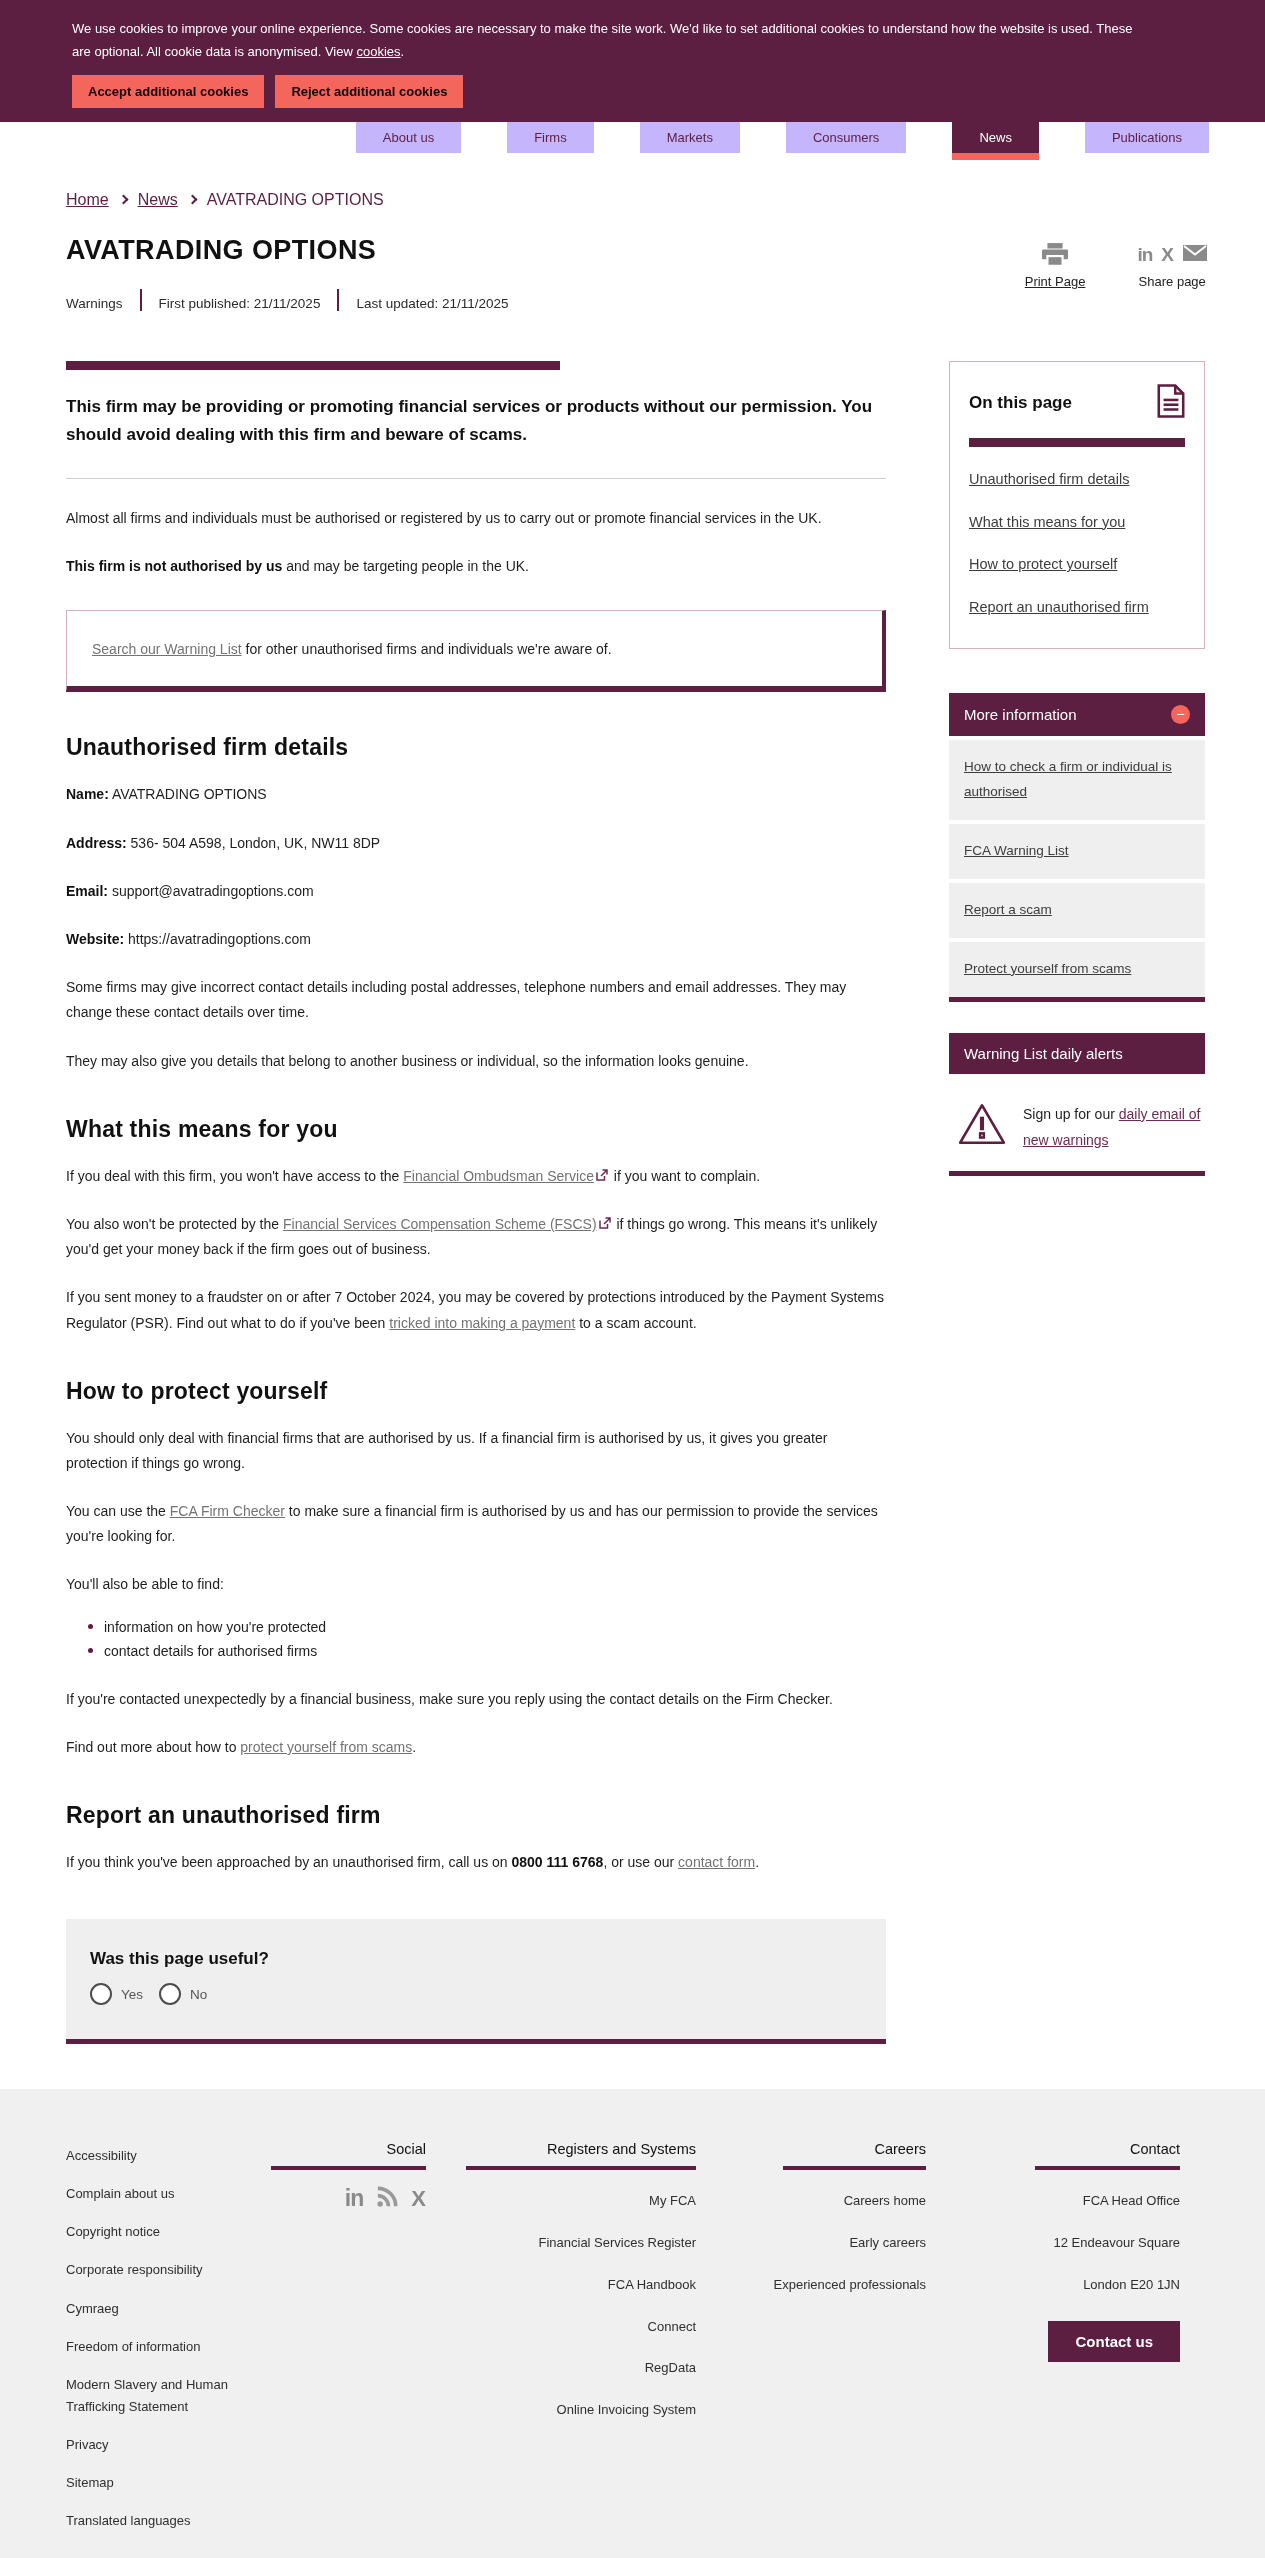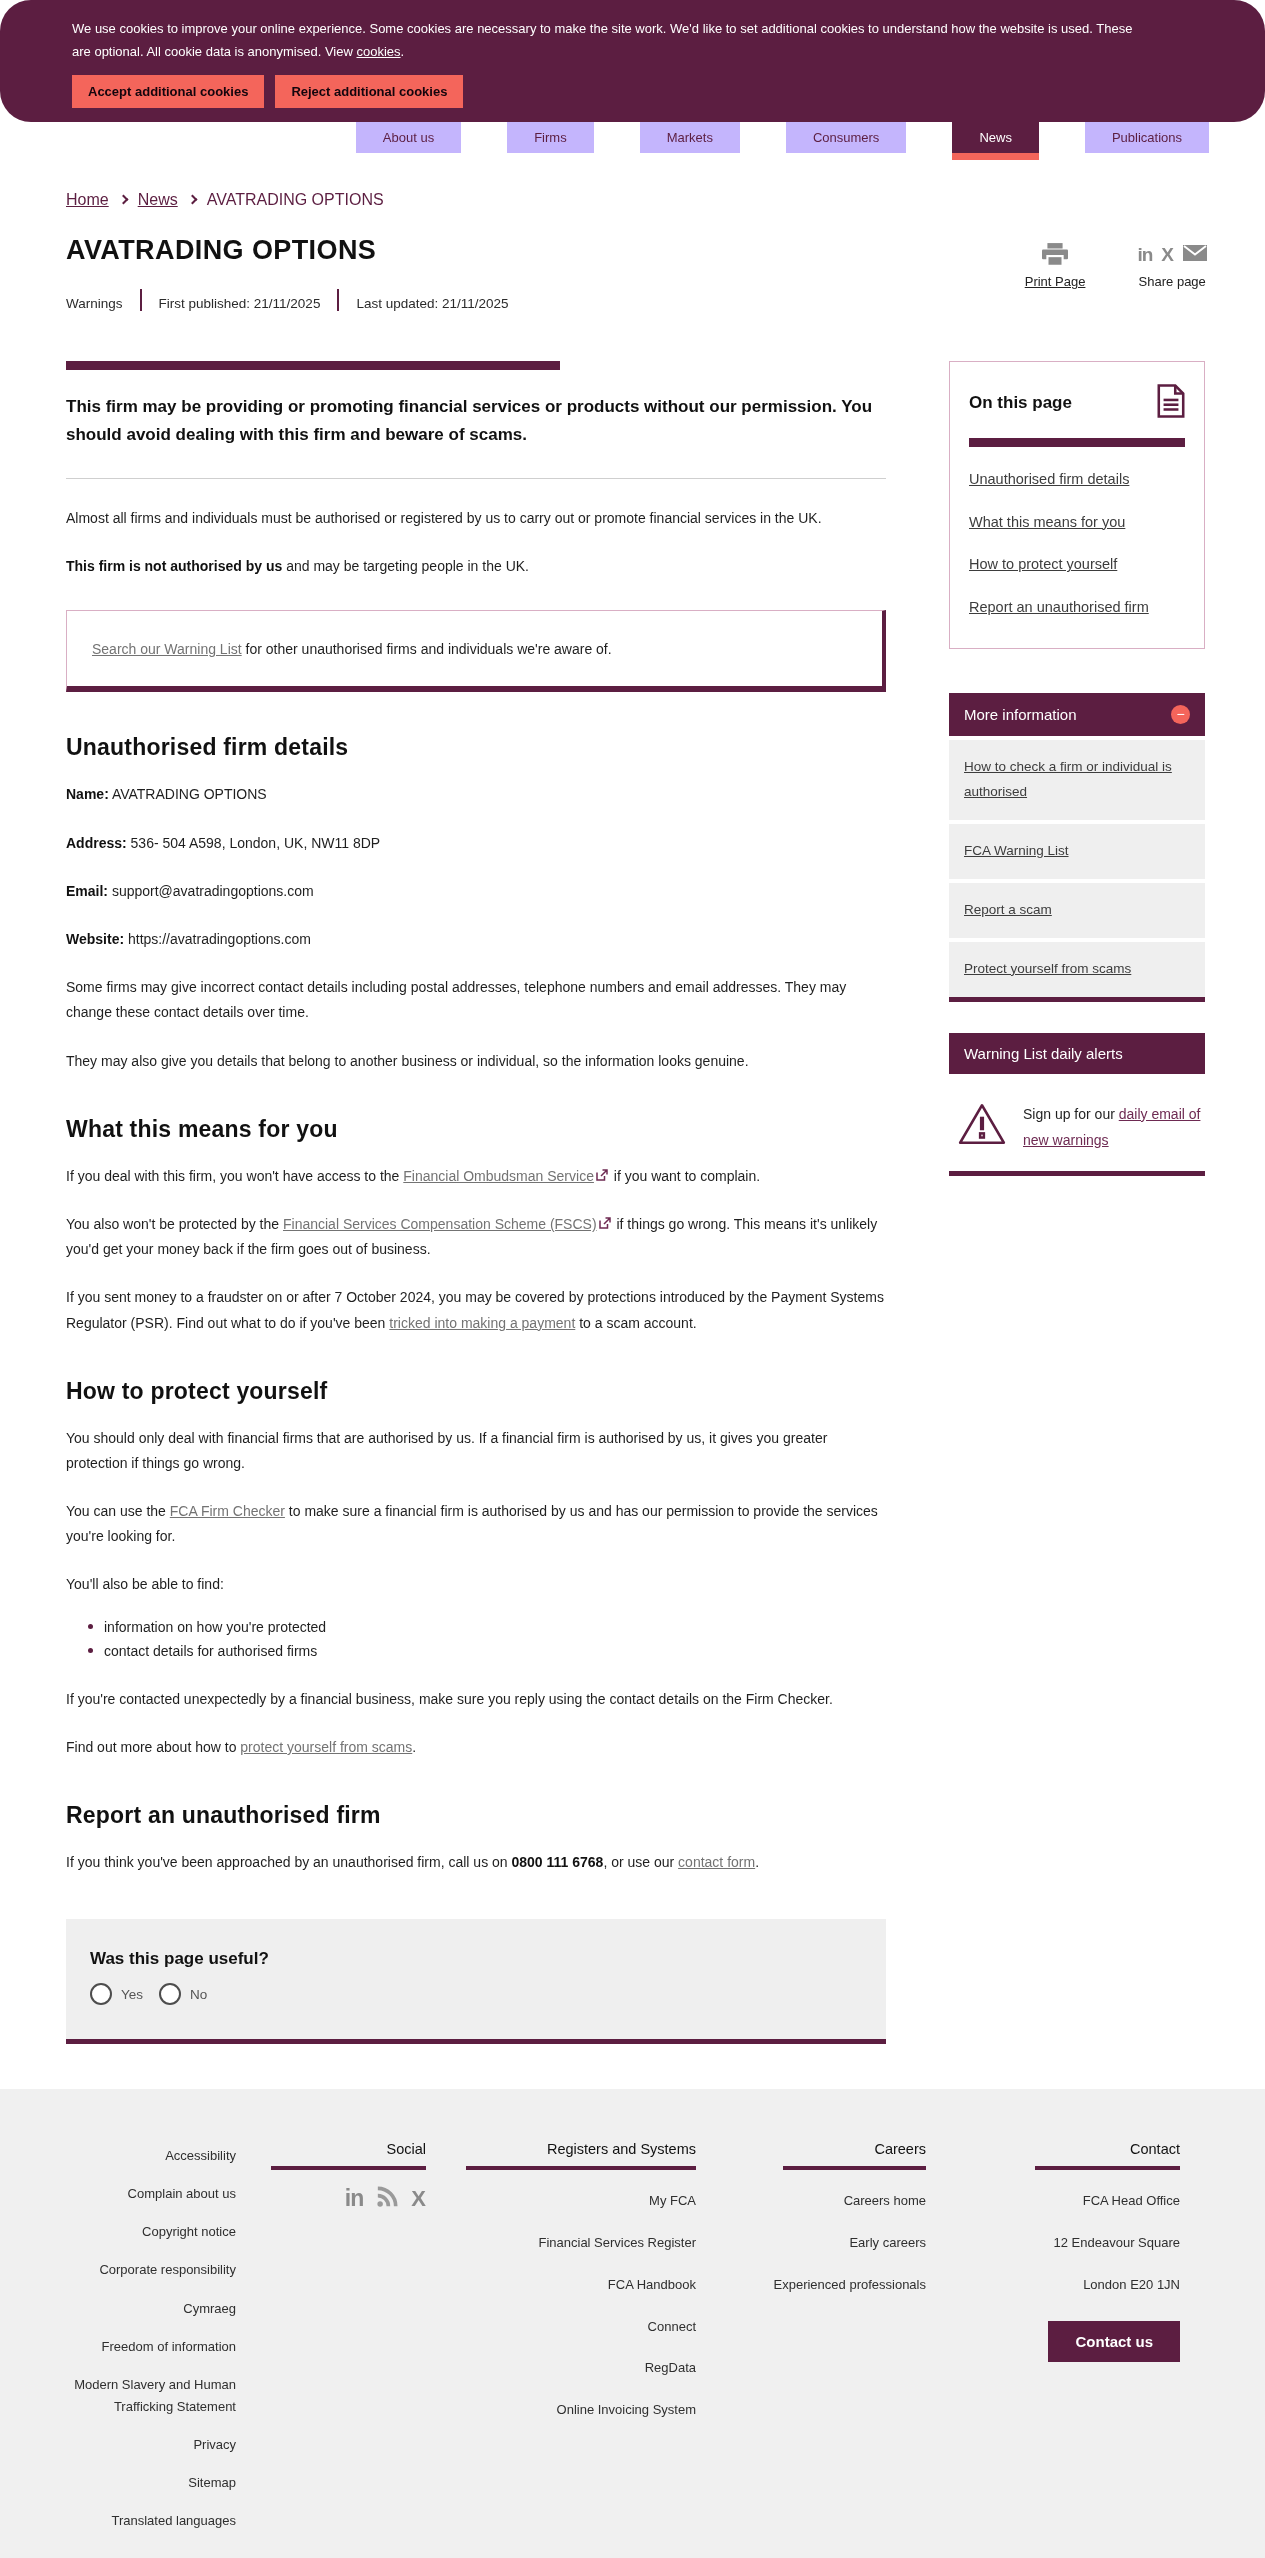--- a/index.html
+++ b/index.html
@@ -2,21 +2,21 @@
 <html><head>
 <meta charset="utf-8">
 <style>
   * { box-sizing: border-box; margin: 0; padding: 0; }
   html, body { background: #fff; }
   body { width: 1265px; font-family: "Liberation Sans", sans-serif; color: #1f1f1f; }
   a { cursor: pointer; }
   .page { position: relative; width: 1265px; }
 
   
-  .cookie-banner { background: #5c1e41; padding: 17px 80px 14px 72px; border-radius: 31px; }
+  .cookie-banner { background: #5c1e41; padding: 17px 80px 14px 72px; }
   .cookie-text { color: #fff; font-size: 13px; line-height: 1.8; max-width: 1080px; }
   .cookie-text a { color: #fff; text-decoration: underline; }
   .cookie-buttons { margin-top: 11px; display: flex; gap: 11px; }
   .cookie-btn { background: #f4655b; border: none; color: #14050d; font-size: 13px;
     font-weight: bold; padding: 9px 16px; font-family: inherit; cursor: pointer; }
 
   
   .tabs { display: flex; justify-content: flex-end; gap: 46px; padding-right: 56px;
     background: #fff; height: 31px; position: relative; }
   .tab { position: relative; display: flex; align-items: center; justify-content: center;
@@ -95,21 +95,21 @@
   .side-bottom { height: 5px; background: #5c1e41; }
 
   .alerts { margin-top: 31px; }
   .alerts-body { display: flex; gap: 16px; padding: 28px 4px 18px 8px; align-items: flex-start; }
   .alerts-text { font-size: 14px; line-height: 1.85; color: #1f1f1f; }
   .alerts-text a { color: #6e2a52; text-decoration: underline; }
 
   
   footer { background: #f0f0f0; margin-top: 45px; padding: 52px 85px 60px 66px;
     display: flex; justify-content: space-between; min-height: 472px; }
-  .fcol { font-size: 13px; text-align: right; }
+  .fcol { font-size: 13px; }
   .fcol.right { text-align: right; }
   .fcol-head { font-size: 14.5px; color: #111; }
   .fcol-bar { height: 4px; background: #5c1e41; margin-top: 9px; margin-left: auto; }
   .legal { width: 170px; padding-top: 4px; }
   .legal a { display: block; color: #2f2f2f; text-decoration: none; line-height: 1.7; margin-bottom: 16px; }
   .fcol a { color: #2f2f2f; text-decoration: none; }
   .fcol .flink { display: block; line-height: 1.6; margin-top: 21px; }
   .social { width: 190px; }
   .social-icons { display: flex; justify-content: flex-end; align-items: center; gap: 13px; margin-top: 15px; }
   .social .glyph-in { font-size: 23px; }

